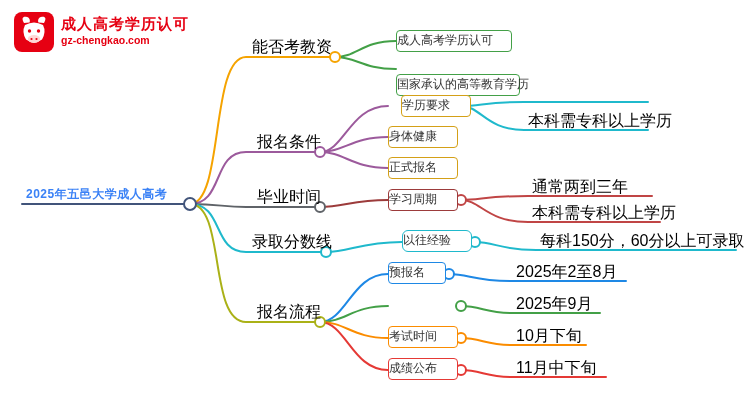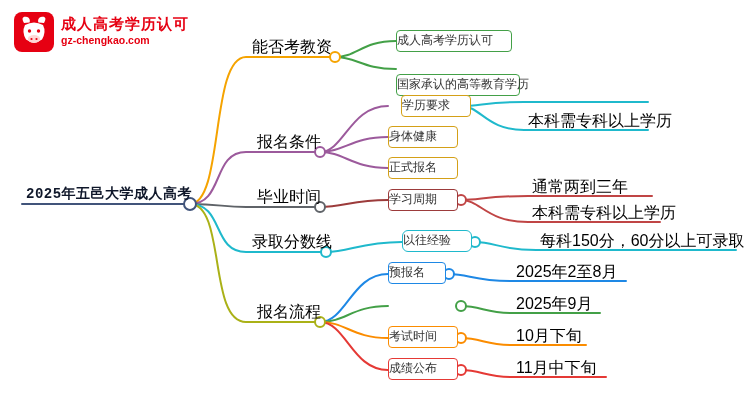--- a/index.html
+++ b/index.html
@@ -14,21 +14,21 @@
   .stage { position:absolute; left:0; top:0; width:750px; height:410px; }
   svg.links { position:absolute; left:0; top:0; }
   svg.links path { fill:none; stroke-width:2; stroke-linecap:round; }
   svg.links line { stroke-width:2; stroke-linecap:round; }
   svg.links circle { fill:#fff; stroke-width:2; }
 
   .lbl {
     position:absolute; font-size:16px; line-height:16px;
     color:#000000; white-space:nowrap;
   }
-  .root-lbl { font-size:14px; color:#0f172a; font-weight:bold; letter-spacing:0.5px;font-family:Liberation Mono, monospace; }
+  .root-lbl { font-size:12px; color:#3b82f6; font-weight:bold; letter-spacing:0.5px; }
 
   .box {
     position:absolute; height:22px; line-height:19px; text-align:left;
     background:#fff; border:1.5px solid #999; border-radius:4px;
     font-size:12px; color:#333; white-space:nowrap;
   }
   .bd-green  { border-color:#43a047; }
   .bd-yellow { border-color:#d4a017; }
   .bd-maroon { border-color:#9c3b3b; }
   .bd-cyan   { border-color:#1fb9cc;border-radius:6px; }

